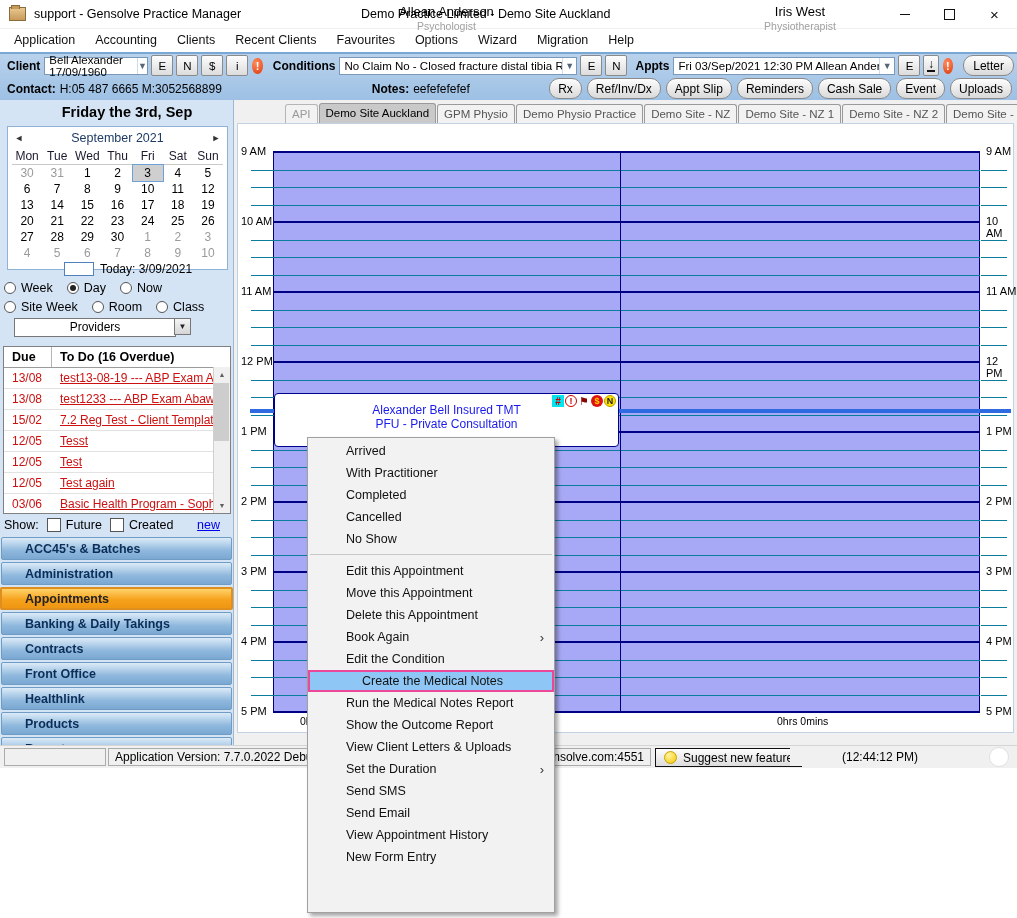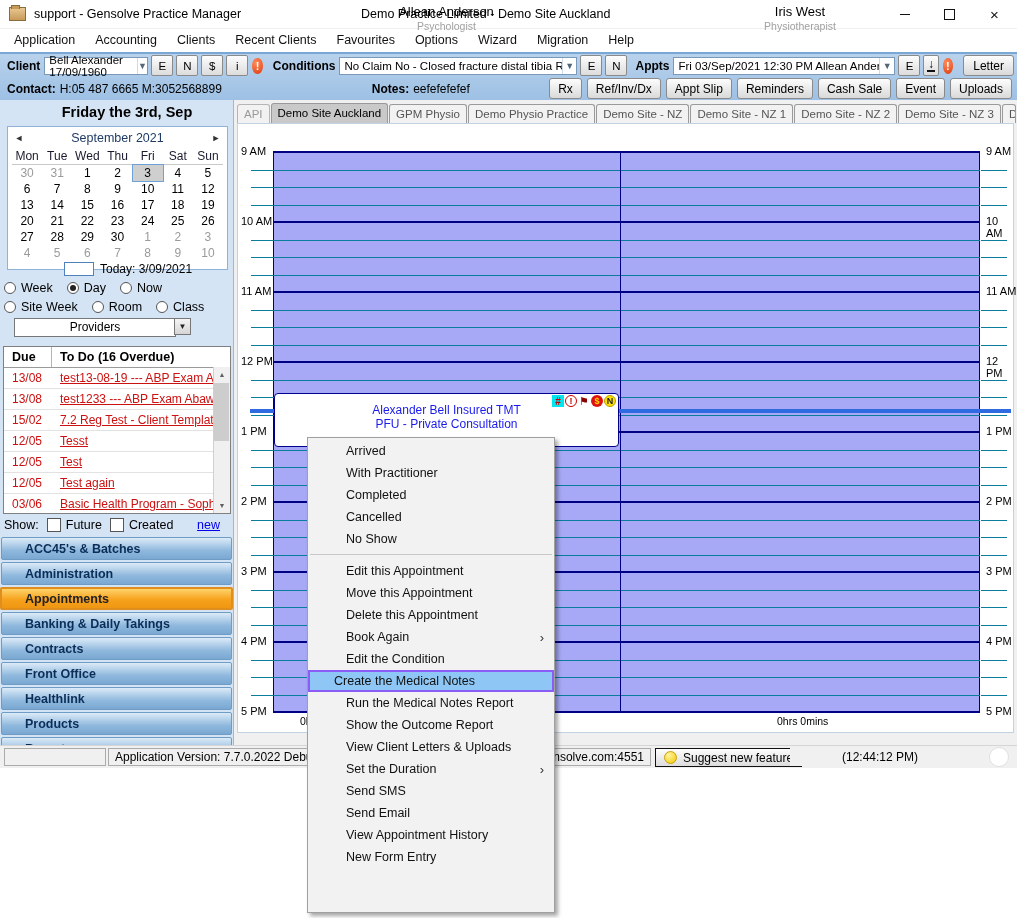--- a/index.html
+++ b/index.html
@@ -23,21 +23,21 @@
   
   .bluebar{left:0;top:52px;width:1017px;height:48px;background:linear-gradient(#b9d2ec,#9dc0e4);box-sizing:border-box;border-top:2px solid #7aa7d3;}
   .brow{display:flex;align-items:center;height:23px;padding:0 3px;}
   .blabel{font-weight:bold;font-size:12px;margin:0 4px 0 4px;}
   .combo{height:18px;background:#fff;border:1px solid #7a99b8;display:flex;align-items:center;font-size:11.5px;padding-left:4px;box-sizing:border-box;}
   .combo .arrow{margin-left:auto;width:15px;height:100%;display:flex;align-items:center;justify-content:center;color:#567;border-left:1px solid #cfdbe8;font-size:9px;}
   .sqbtn{width:20px;height:19px;margin-left:3px;background:linear-gradient(#fdfdfd,#dcdcdc);border:1px solid #8a8a8a;font-size:11.5px;display:flex;align-items:center;justify-content:center;border-radius:2px;}
   .alert-ic{width:16px;height:16px;margin-left:4px;border-radius:50%;background:radial-gradient(circle at 35% 30%,#ff8a5a,#e03c0e);color:#fff;font-weight:bold;font-size:11px;display:flex;align-items:center;justify-content:center;}
   .dl-ic{width:20px;height:19px;margin-left:3px;background:linear-gradient(#fdfdfd,#dcdcdc);border:1px solid #8a8a8a;border-radius:2px;display:flex;align-items:center;justify-content:center;font-weight:bold;font-size:12px;}
   .dl-ic span{border-bottom:2px solid #111;line-height:10px;display:inline-block;padding:0 1px 1px 1px;}
-  .pushbtn{height:19px;background:linear-gradient(#fdfdfd,#d9d9d9);border:1px solid #8a8a8a;border-radius:3px;display:flex;align-items:center;justify-content:center;font-size:12px;padding:0 8px;margin-left:5px;}
+  .pushbtn{height:19px;background:linear-gradient(#fdfdfd,#d9d9d9);border:1px solid #8a8a8a;border-radius:10px;display:flex;align-items:center;justify-content:center;font-size:12px;padding:0 8px;margin-left:5px;}
 
   
   .leftpanel{left:0;top:100px;width:234px;height:645px;background:#d5e4f4;border-right:1px solid #9fb8d2;box-sizing:border-box;}
   .date-heading{position:absolute;left:13px;top:4px;width:228px;text-align:center;font-weight:bold;font-size:14.5px;}
   .mcal{position:absolute;left:7px;top:26px;width:221px;height:144px;background:#fff;border:1px solid #8fb2d6;box-sizing:border-box;}
   .mcal-head{display:flex;align-items:center;height:22px;}
   .mcal-head .nav{width:22px;text-align:center;font-size:9px;color:#333;}
   .mcal-head .mtitle{flex:1;text-align:center;font-size:12.5px;color:#1f3b66;}
   .mcal-grid{display:grid;grid-template-columns:repeat(7,1fr);padding:0 4px;}
   .mcal-grid .wd{font-size:12px;text-align:center;color:#1a1a2e;border-bottom:1px solid #c9c9c9;padding-bottom:1px;}
@@ -75,21 +75,21 @@
 
   .navsec{position:absolute;left:0;top:437px;width:233px;}
   .navbtn{height:23px;margin:0 1px 2px 1px;background:linear-gradient(#dcebf8,#8fb8dd 60%,#7aa8d2);border:1px solid #6f9cc4;border-radius:2px;display:flex;align-items:center;padding-left:23px;font-weight:bold;font-size:12.5px;color:#0b2e59;box-sizing:border-box;}
   .navbtn.active{background:linear-gradient(#ffd36b,#f6a21d 55%,#ef9612);border:2px solid #e08f1f;color:#222;margin:0 0 2px 0;}
 
   
   .calarea-bg{left:234px;top:100px;width:783px;height:645px;background:#f0f0f0;}
   .tabstrip{left:237px;top:103px;width:777px;height:20px;display:flex;align-items:flex-end;}
   .tab{height:18px;line-height:18px;padding:0 6px;border:1px solid #9a9a9a;border-bottom:none;border-radius:3px 3px 0 0;background:#f2f2f2;color:#555;font-size:11.5px;margin-right:1px;white-space:nowrap;}
   .tab.selected{background:#c9c9c9;color:#000;height:19px;line-height:19px;}
-  .tab.disabled{color:#9a9a9a;border-color:#b5b5b5;}
+  .tab.disabled{color:#9a9a9a;border-color:#b5b5b5;margin-left:48px;}
   .tab.cut{width:46px;overflow:hidden;}
 
   .calpanel{left:237px;top:123px;width:777px;height:610px;background:#fff;border:1px solid #c2d2e2;box-sizing:border-box;}
   .prov-head{position:absolute;top:4px;text-align:center;}
   .prov-name{font-size:13px;color:#000;}
   .prov-role{font-size:10.5px;color:#a0a0a0;margin-top:1px;}
 
   .grid{left:273px;top:152px;width:707px;height:560px;background:#a8a9f6;border:1px solid #000080;box-sizing:border-box;}
   .hline{position:absolute;left:273px;width:707px;}
   .hline.hour{height:2px;background:#000085;z-index:2;}
@@ -113,21 +113,21 @@
   .statusbar{left:0;top:745px;width:1017px;height:23px;background:#f0f0f0;border-top:1px solid #d5d5d5;box-sizing:border-box;}
   .scell{position:absolute;top:2px;height:18px;border:1px solid #ababab;box-sizing:border-box;display:flex;align-items:center;font-size:12px;background:#f0f0f0;}
   .suggest{position:absolute;top:2px;height:19px;border:1px solid #111;background:linear-gradient(#fdfdfd,#dcdcdc);display:flex;align-items:center;font-size:12px;padding:0 8px;box-sizing:border-box;}
   .bulb{width:11px;height:11px;border-radius:50%;background:radial-gradient(circle at 35% 30%,#fff3a0,#f6c800);border:1px solid #caa300;margin-right:6px;}
   .sb-circle{position:absolute;left:989px;top:747px;width:18px;height:18px;border-radius:50%;background:#fff;border:1px solid #e0e0e0;}
 
   
   .ctxmenu{left:307px;top:437px;width:248px;height:476px;background:#f2f2f2;border:1px solid #a0a0a0;box-shadow:3px 3px 4px rgba(0,0,0,0.35);z-index:50;box-sizing:border-box;padding:2px 0;}
   .mi{height:22px;display:flex;align-items:center;padding-left:38px;font-size:12.5px;color:#111;position:relative;box-sizing:border-box;}
   .mi .subarrow{position:absolute;right:10px;font-size:13px;color:#333;}
-  .mi.hl{background:#8ec7f5;border:2px solid #8b5cf6;padding-left:24px;}
+  .mi.hl{background:#8ec7f5;border:2px solid #ec4899;padding-left:52px;}
   .msep{height:1px;background:#c8c8c8;margin:4px 2px 5px 2px;}
 </style>
 </head>
 <body>
 
 <div class="screen">
 
   <div class="abs menubar" id="menubar">
       <div class="mitem">Application</div>
       <div class="mitem">Accounting</div>

